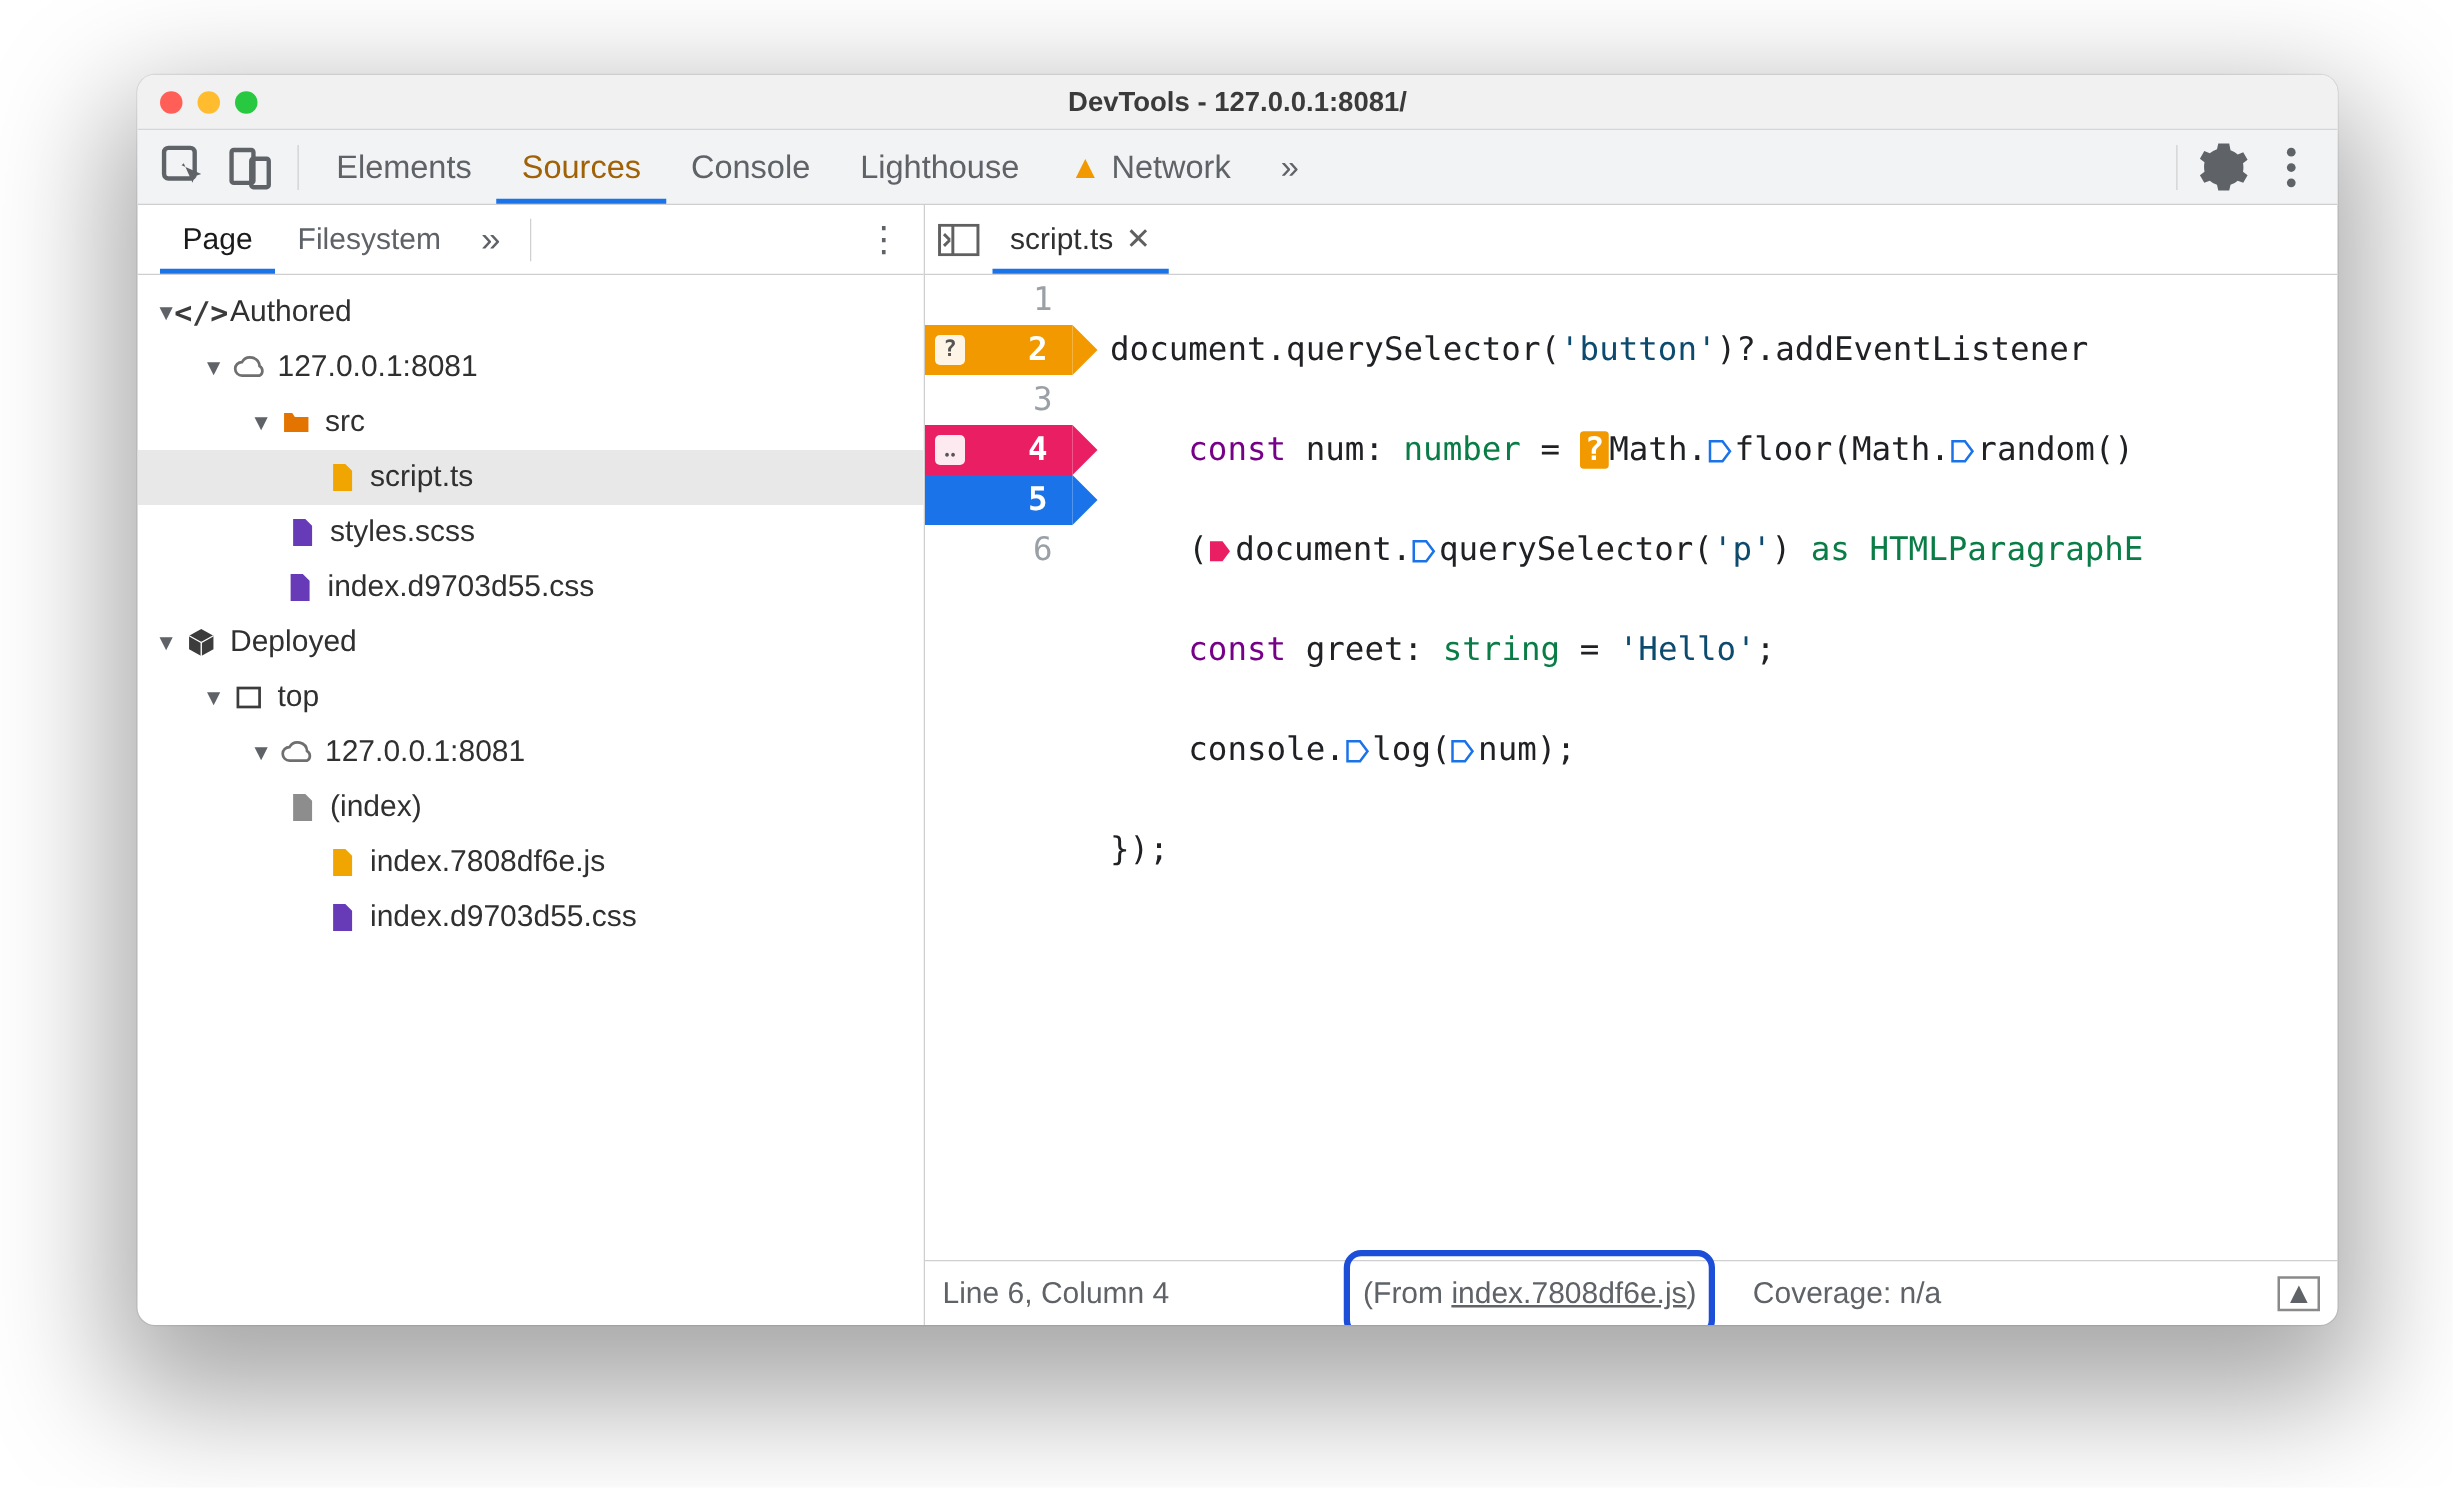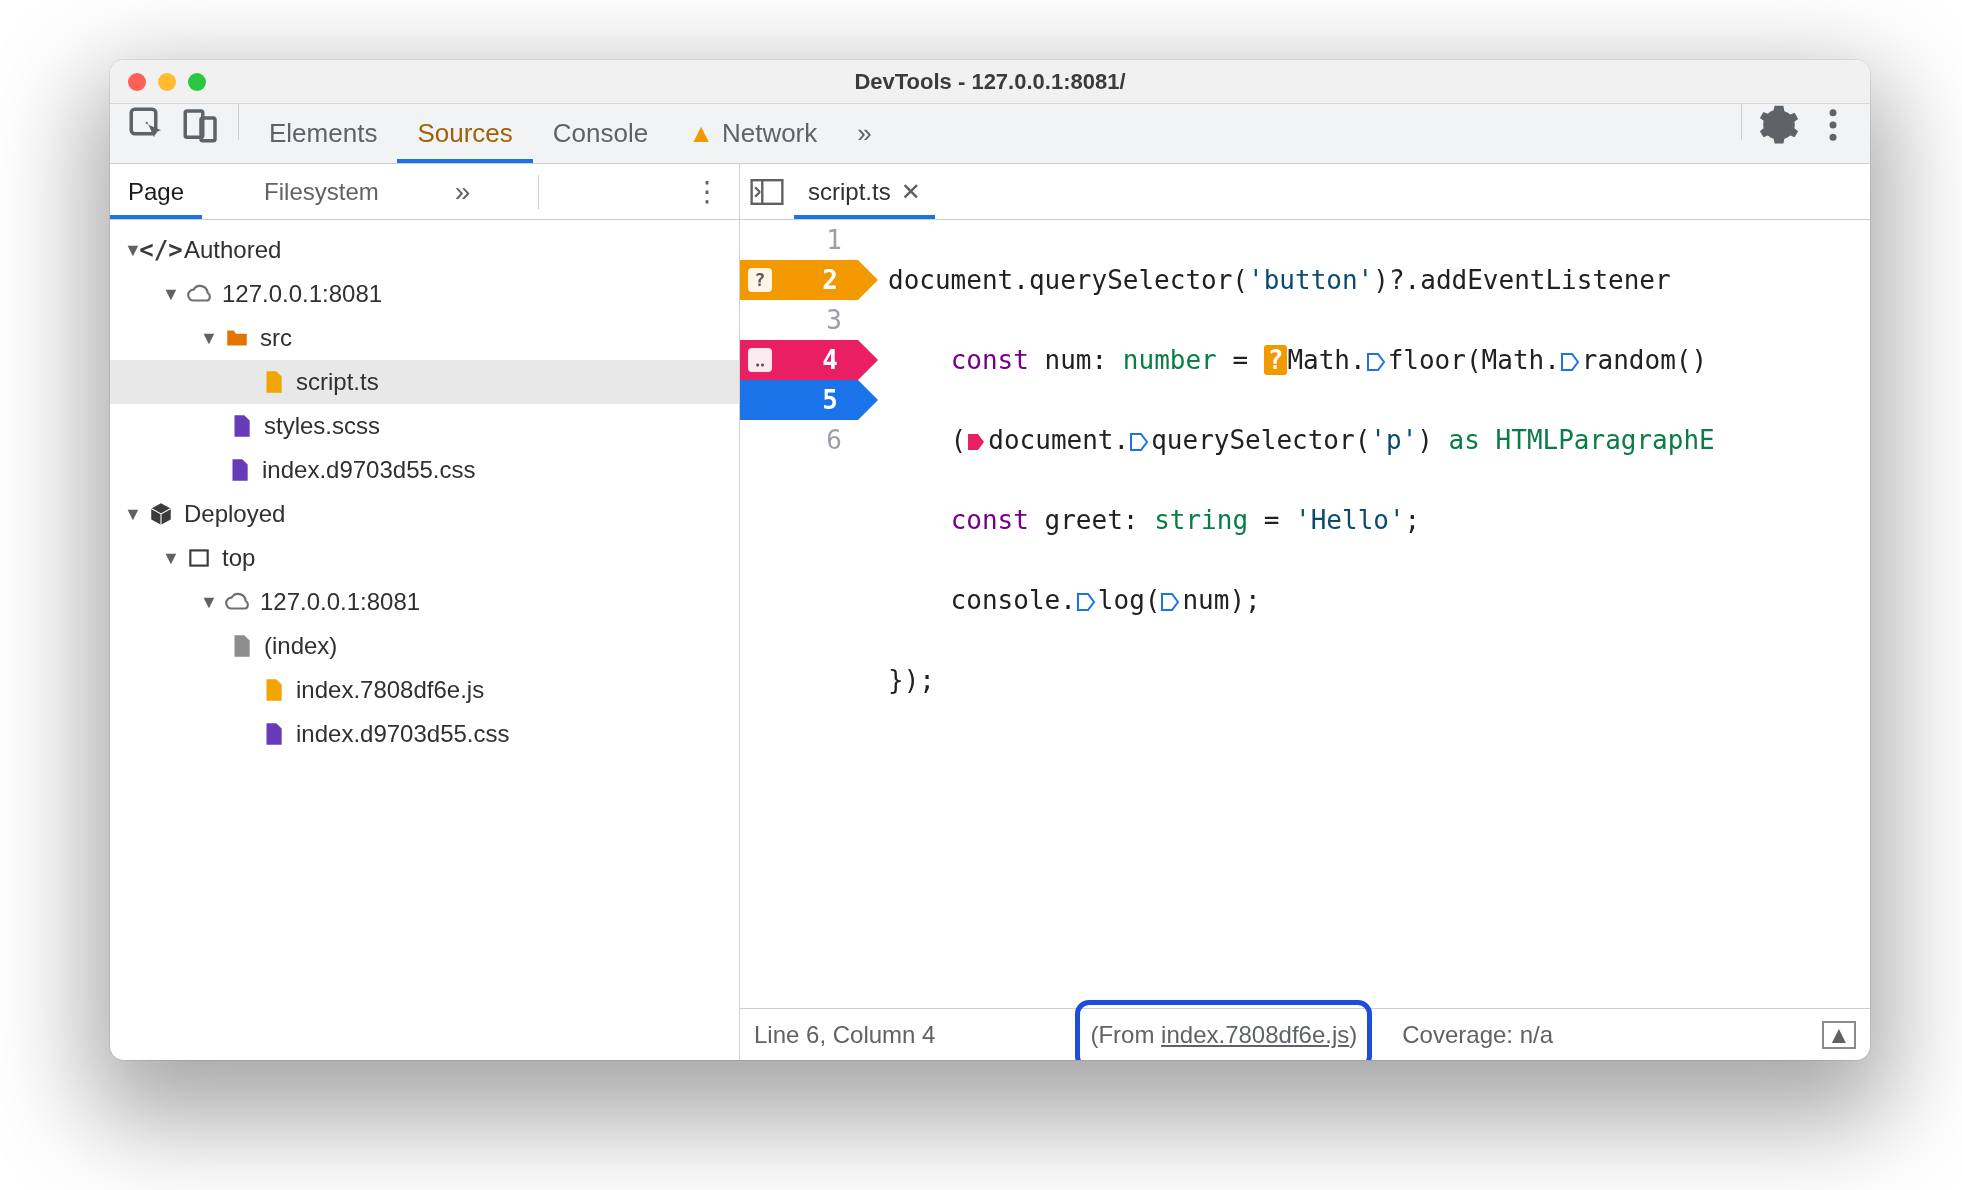--- a/index.html
+++ b/index.html
@@ -24,37 +24,37 @@
   .traffic { display:flex; gap:12px; padding-left:18px; }
   .tl-dot { width:18px; height:18px; border-radius:50%; }
   .tl-close { background:#ff5f57; }
   .tl-min { background:#febc2e; }
   .tl-max { background:#28c840; }
   .titlebar-title {
     position:absolute; left:0; right:0; text-align:center; font-size:22px; font-weight:600; color:#3b3b3b;
   }
   
   .tabstrip {
-    height: 60px; background:#f1f3f4; display:flex; align-items:flex-start;
+    height: 60px; background:#f1f3f4; display:flex; align-items:center;
     border-bottom:1px solid #cfcfcf; padding: 0 10px; color:#5f6368; font-size:26px;
   }
   .ts-ico { width:42px; height:42px; display:flex; align-items:center; justify-content:center; margin:0 6px; color:#5f6368; }
   .ts-sep { width:1px; height:36px; background:#d0d0d0; margin:0 10px; }
   .ts-tab { padding: 0 20px; height:100%; display:flex; align-items:center; cursor:pointer; color:#5f6368; }
   .ts-tab.active { color:#a16207; border-bottom:4px solid #1a73e8; padding-top:4px; font-weight:500; }
   .ts-network { display:flex; align-items:center; gap:8px; }
   .ts-warn { color:#f29900; }
   .ts-spacer { flex:1; }
   
   .panels { flex:1; display:flex; min-height:0; }
   
   .leftnav { width: 630px; border-right:1px solid #cfcfcf; display:flex; flex-direction:column; min-width:0;}
   .nav-tabs {
     height:56px; display:flex; align-items:center; border-bottom:1px solid #cfcfcf;
-    font-size:24px; color:#5f6368; gap:44px;
+    font-size:24px; color:#5f6368; padding-left:18px;
   }
   .nav-tab { padding:0 18px; height:100%; display:flex; align-items:center; }
   .nav-tab.active { color:#1a1a1a; border-bottom:4px solid #1a73e8; padding-top:4px; }
   .nav-ell { padding:0 14px; font-size:28px; }
   .nav-sep { width:1px; height:34px; background:#d0d0d0; margin:0 10px; }
   .nav-more { margin-left:auto; padding-right:16px; font-size:28px; letter-spacing:2px; }
   .tree { flex:1; overflow:auto; font-size:24px; color:#303030; padding-top:8px; }
   .tree-row { display:flex; align-items:center; height:44px; white-space:nowrap; }
   .tree-row.selected { background:#e8e8e8; }
   .caret { width:18px; text-align:center; color:#5f6368; font-size:18px; margin-right:6px;}
@@ -128,20 +128,21 @@
       <div class="ts-ico">
         <svg viewBox="0 0 24 24" fill="none" stroke="currentColor" stroke-width="2">
             <rect x="3" y="4" width="10" height="15" rx="1"></rect>
             <rect x="12" y="8" width="8" height="13" rx="1"></rect>
           </svg>
       </div>
       <div class="ts-sep"></div>
       <div class="ts-tab">Elements</div>
       <div class="ts-tab active">Sources</div>
       <div class="ts-tab">Console</div>
+      <div class="ts-tab">Lighthouse</div>
       <div class="ts-tab ts-network">
         <span class="ts-warn">▲</span>
         <span>Network</span>
       </div>
       <div class="ts-tab">»</div>
       <div class="ts-spacer"></div>
       <div class="ts-sep"></div>
       <div class="ts-ico">
         <svg viewBox="0 0 24 24" fill="currentColor">
             <path d="M12 8a4 4 0 100 8 4 4 0 000-8zm9 4a8.9 8.9 0 00-.2-1.9l2.1-1.6-2-3.5-2.5 1a9 9 0 00-3.3-1.9L14.5 1h-5l-.6 2.6A9 9 0 005.6 5.5l-2.5-1-2 3.5 2.1 1.6A9 9 0 003 12c0 .6.1 1.3.2 1.9l-2.1 1.6 2 3.5 2.5-1a9 9 0 003.3 1.9l.6 2.6h5l.6-2.6a9 9 0 003.3-1.9l2.5 1 2-3.5-2.1-1.6c.1-.6.2-1.3.2-1.9z"></path>

